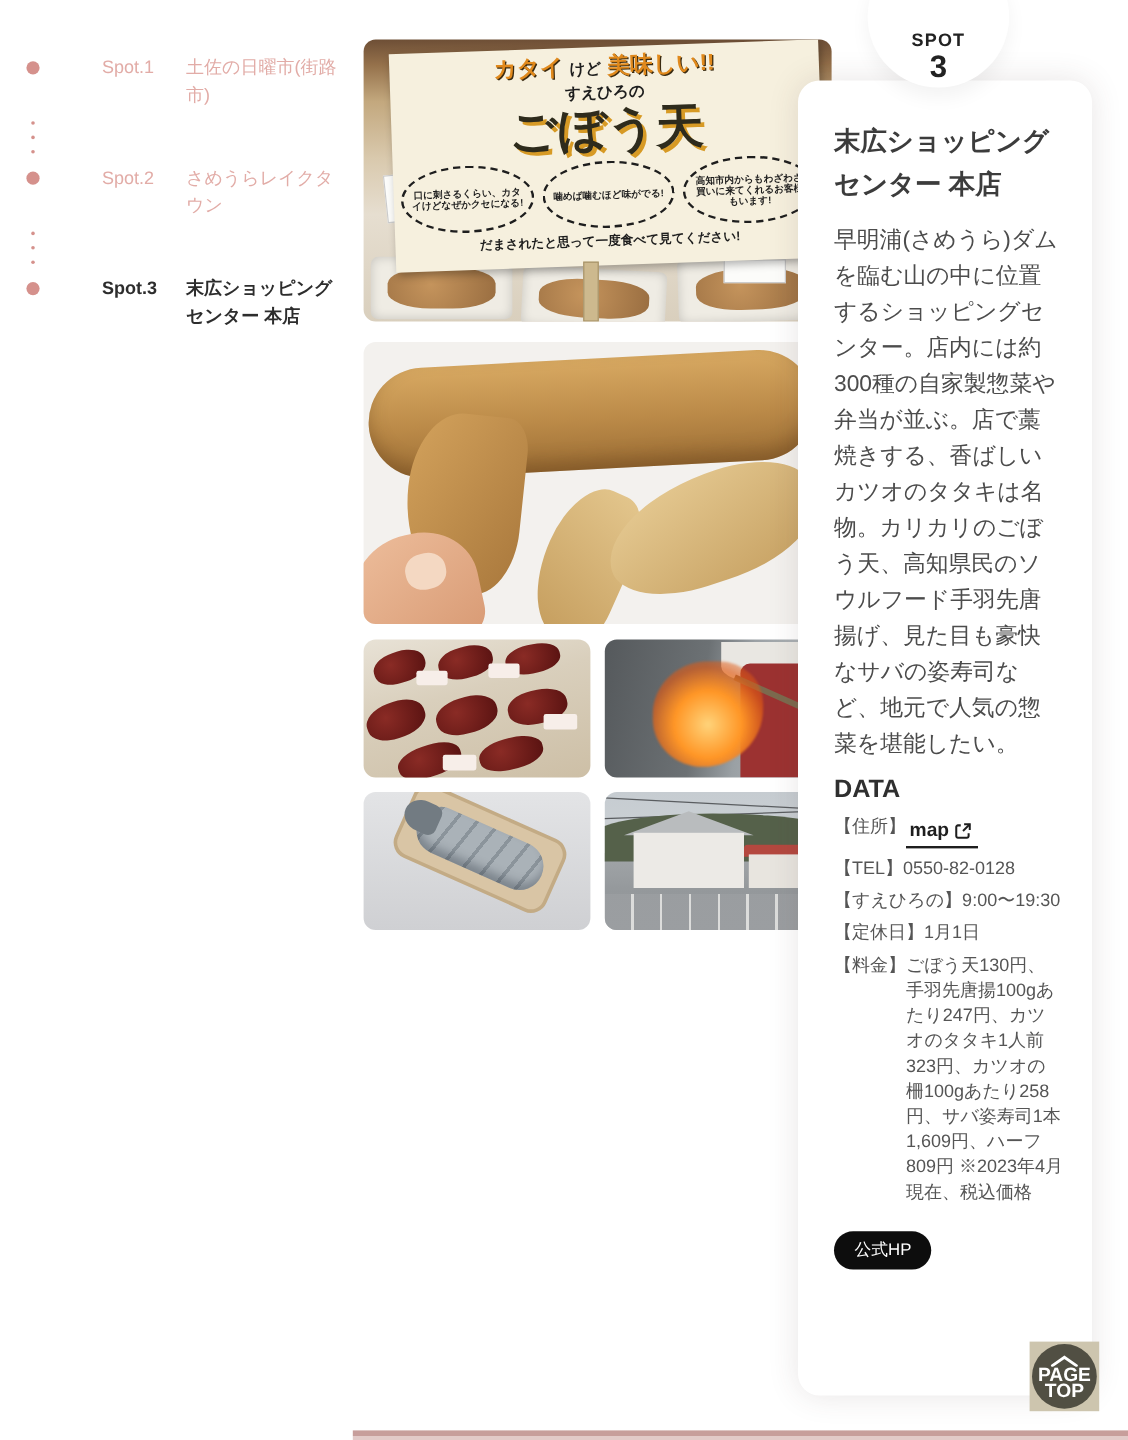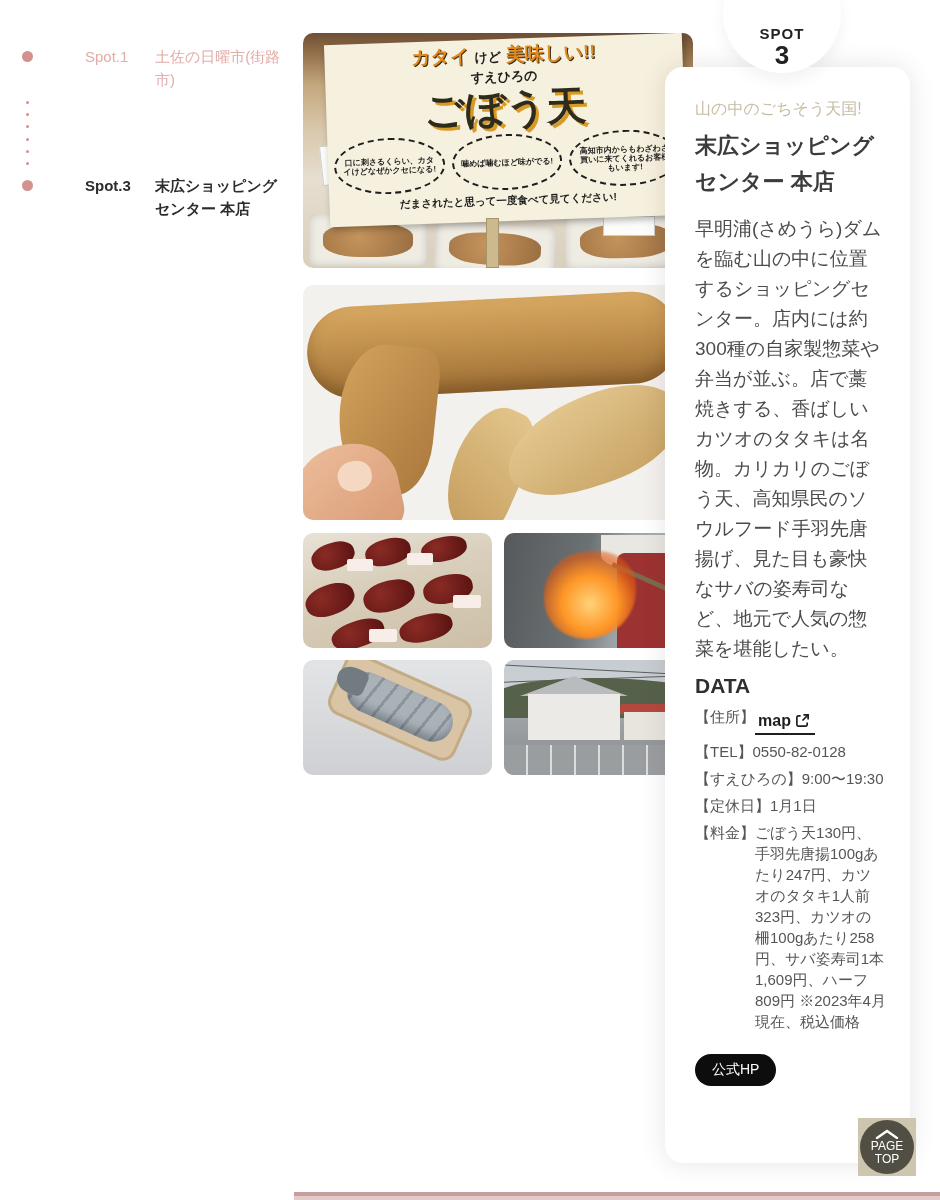--- a/index.html
+++ b/index.html
@@ -111,40 +111,45 @@
     border-bottom:2px solid #1e1e1e; padding:0 5px 2px 3px; text-decoration:none; cursor:pointer; }
   .official-btn { margin-top:16px; display:inline-block; background:#0d0d0d; color:#fff; font-size:14px;
     padding:7px 17px; border-radius:17px; border:none; cursor:pointer; font-family:inherit; }
 
   
   .pagetop { position:absolute; left:858px; top:1118px; width:58px; height:58px; background:#cdc5ae;
     display:flex; align-items:center; justify-content:center; z-index:20; cursor:pointer; }
   .pagetop-circle { width:54px; height:54px; border-radius:50%; background:#514f43; display:flex;
     flex-direction:column; align-items:center; justify-content:center; }
   .pagetop-circle svg { display:block; margin-bottom:1px; }
-  .pagetop-txt { color:#fff; font-size:12px; font-weight:400; line-height:13px; text-align:center; }
+  .pagetop-txt { color:#fff; font-size:16px; font-weight:700; line-height:13px; text-align:center; }
   .bottom-bar { position:absolute; left:294px; top:1192px; width:646px; height:8px;
     background:linear-gradient(180deg,#c79e9b 0 55%, #e2cac8 55% 100%); }
 </style>
 </head>
 <body>
 
 <div class="page">
 
   <nav class="sidebar">
     <div class="spot-item inactive">
       <span class="bullet"></span>
       <span class="spot-label">Spot.1</span>
       <span class="spot-name">土佐の日曜市(街路市)</span>
     </div>
     <div class="dots">
         <i></i>
         <i></i>
         <i></i>
       </div>
+    <div class="spot-item inactive">
+      <span class="bullet"></span>
+      <span class="spot-label">Spot.2</span>
+      <span class="spot-name">さめうらレイクタウン</span>
+    </div>
     <div class="dots">
         <i></i>
         <i></i>
         <i></i>
       </div>
     <div class="spot-item active">
       <span class="bullet"></span>
       <span class="spot-label">Spot.3</span>
       <span class="spot-name">末広ショッピングセンター 本店</span>
     </div>
@@ -235,21 +240,20 @@
       </div>
     </div>
   </div>
 
   <section class="card">
     <div class="spot-badge">
       <span class="spot-badge-label">SPOT</span>
       <span class="spot-badge-num">3</span>
     </div>
     <div class="card-body">
-      <div class="subtitle">山の中のごちそう天国!</div>
       <h1 class="title">末広ショッピングセンター 本店</h1>
       <p class="desc">早明浦(さめうら)ダムを臨む山の中に位置するショッピングセンター。店内には約300種の自家製惣菜や弁当が並ぶ。店で藁焼きする、香ばしいカツオのタタキは名物。カリカリのごぼう天、高知県民のソウルフード手羽先唐揚げ、見た目も豪快なサバの姿寿司など、地元で人気の惣菜を堪能したい。</p>
 
       <div class="data-heading">DATA</div>
       <div class="data-list">
         <div class="data-item">
           <span class="data-label">【住所】</span>
           <span class="data-value">
             <div class="map-row">
               <a class="map-link">

